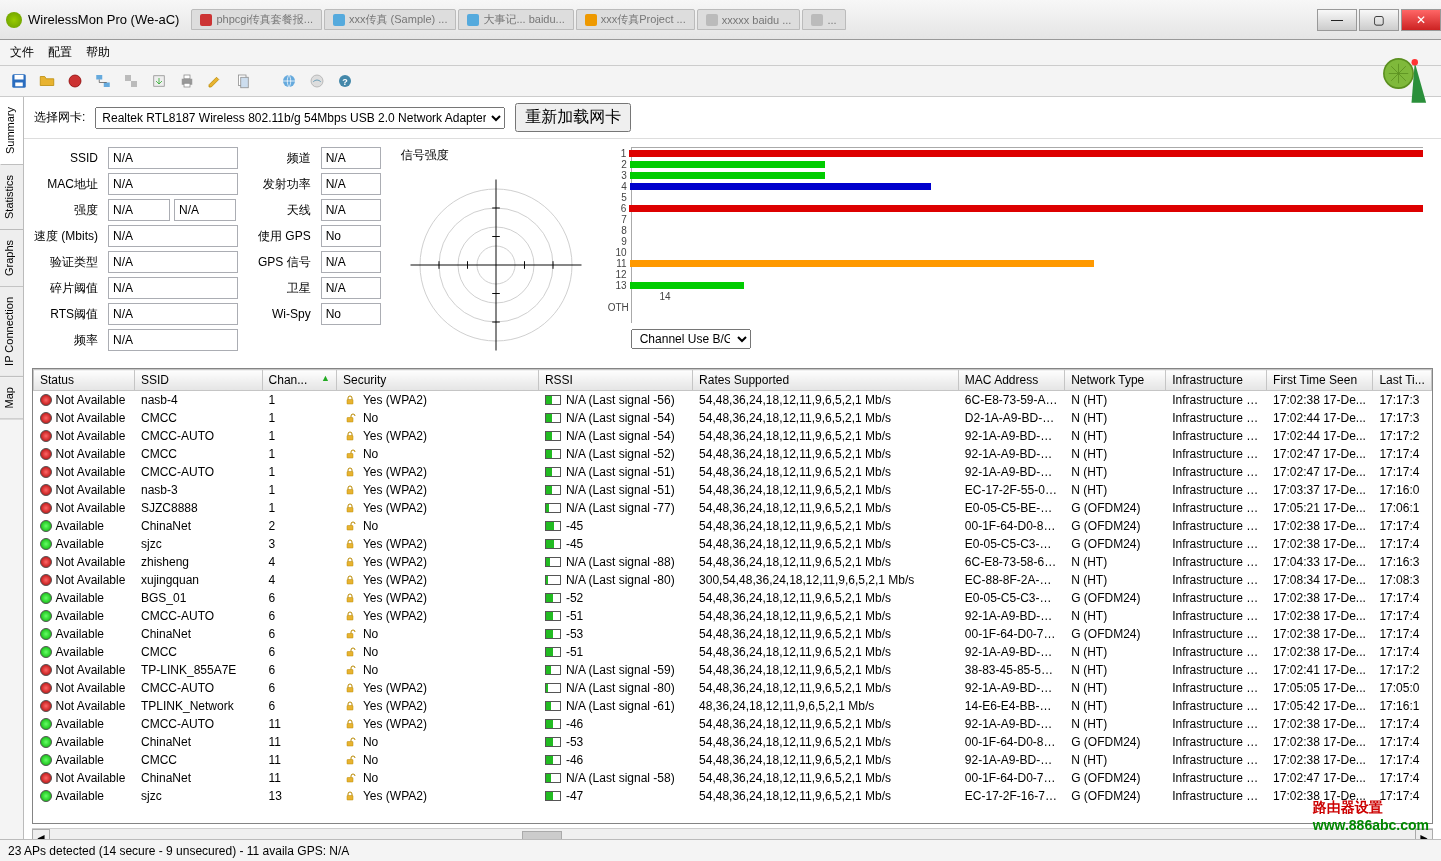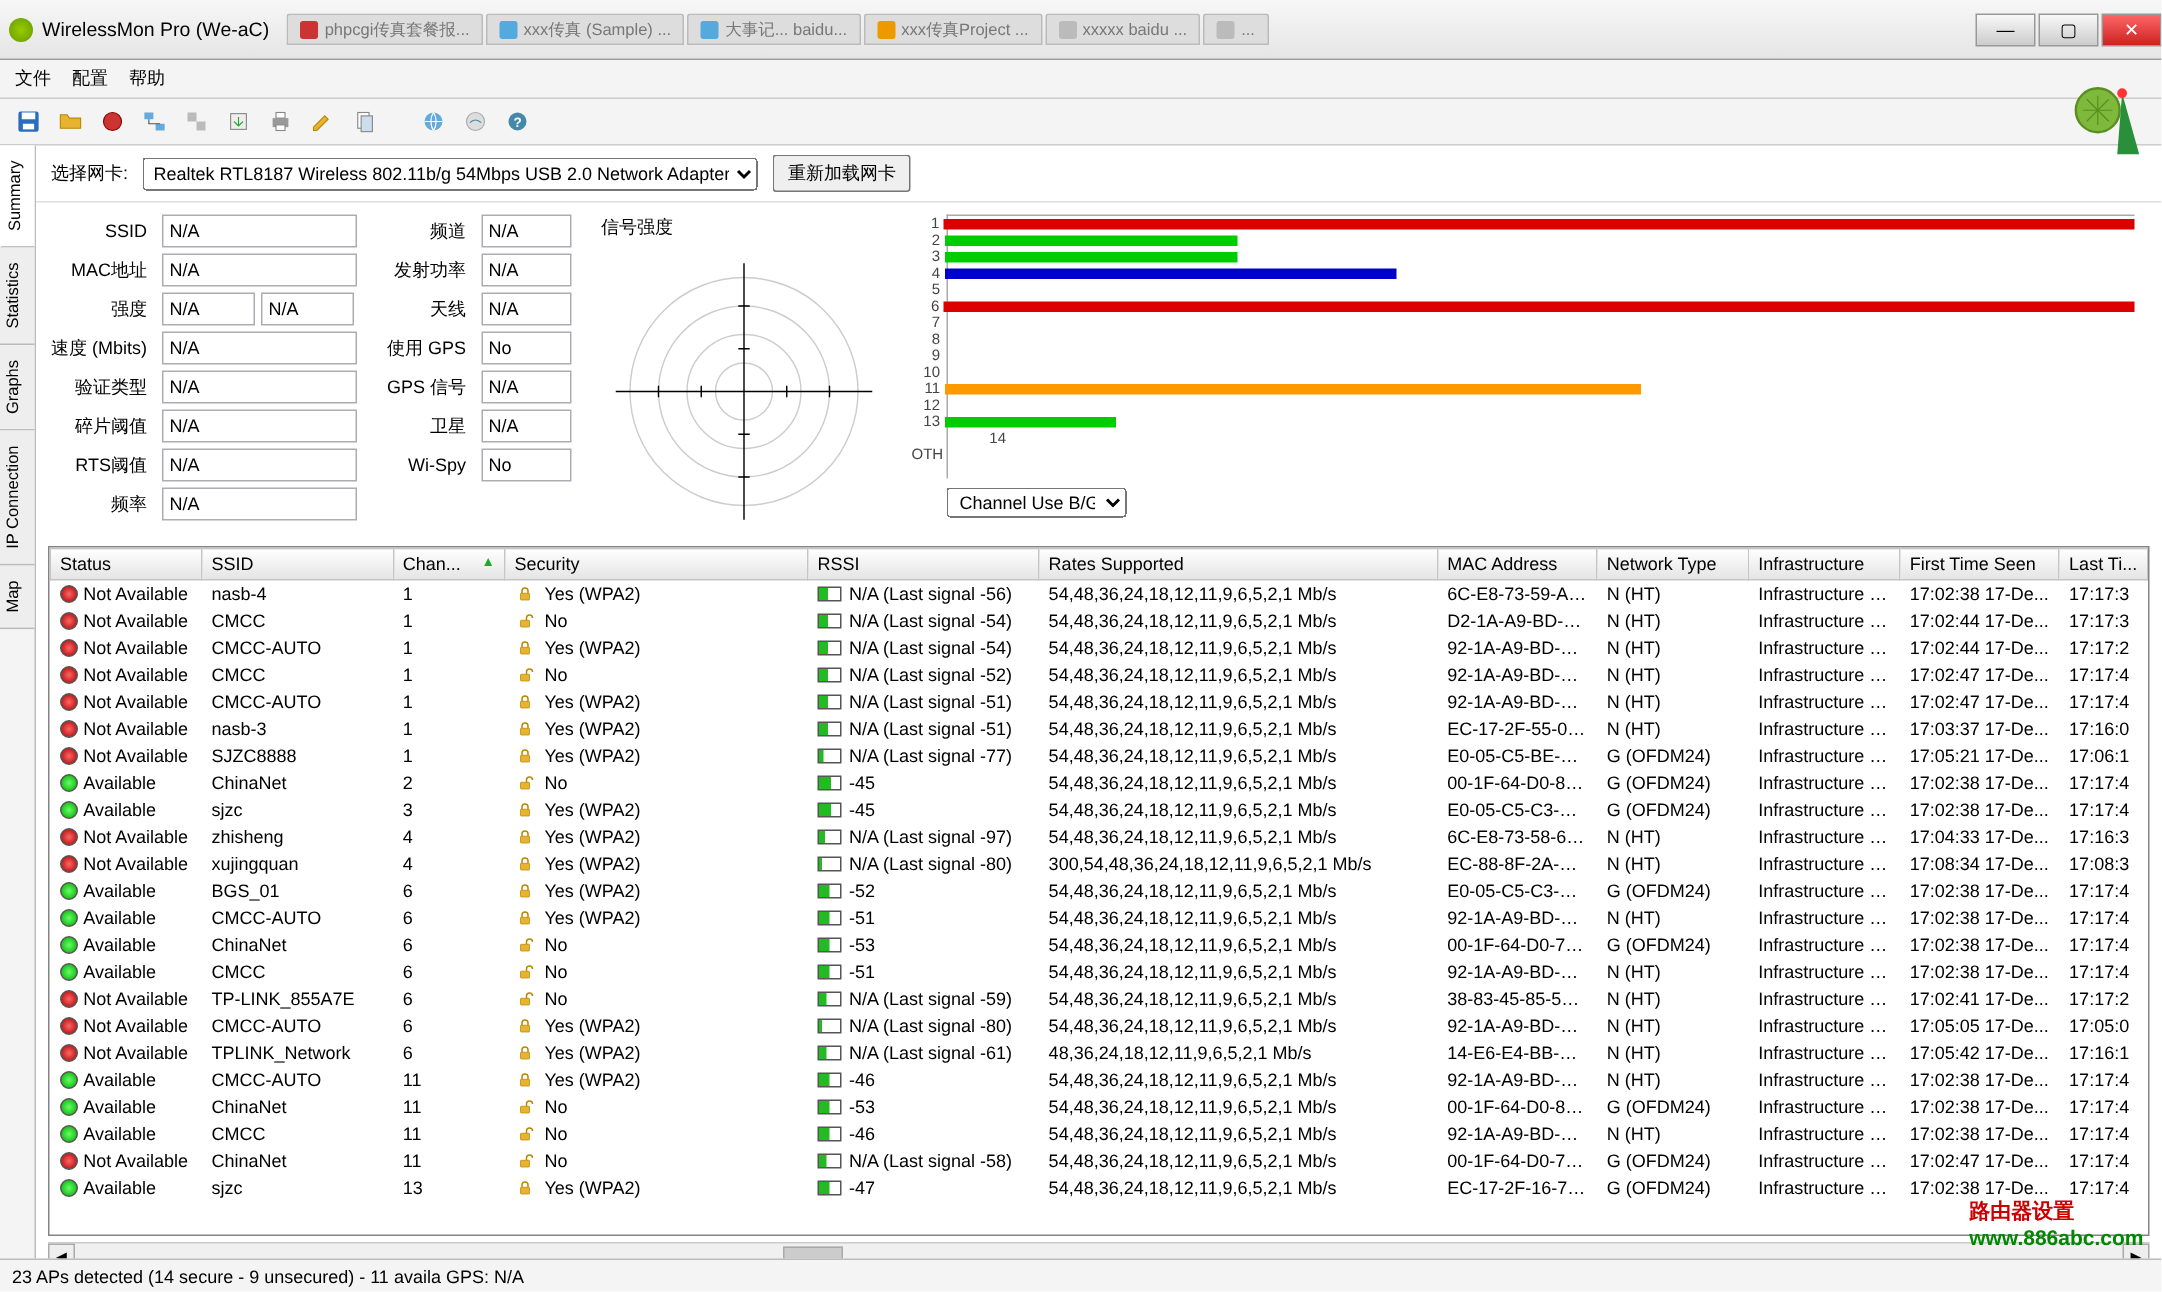--- a/index.html
+++ b/index.html
@@ -18,21 +18,21 @@
 .toolbar { background: #f4f4f4; padding: 4px 8px; border-bottom: 1px solid #ccc; display: flex; align-items: center; gap: 6px; }
 .tb-btn { width: 22px; height: 22px; display: inline-flex; align-items: center; justify-content: center; border: 1px solid transparent; }
 .tb-btn svg { width: 18px; height: 18px; }
 .main-wrap { display: flex; height: calc(100% - 26px - 28px - 32px - 22px); }
 .side-tabs { width: 24px; background: #f4f4f4; border-right: 1px solid #bbb; display: flex; flex-direction: column; }
 .side-tab { writing-mode: vertical-rl; transform: rotate(180deg); padding: 10px 3px; text-align: center; border-top: 1px solid #bbb; font-size: 11px; background: #eee; cursor: default;}
 .side-tab.active { background: #fff; border-right: 1px solid #fff; }
 .content { flex: 1; display: flex; flex-direction: column; overflow: hidden; }
 .adapter-row { display: flex; align-items: center; gap: 10px; padding: 6px 10px; border-bottom: 1px solid #ddd; }
 .adapter-row select { width: 410px; font-size: 12px; padding: 2px; }
-.adapter-row button { font-size: 12px; padding: 2px 8px; }
+.adapter-row button { font-size: 16px; padding: 2px 8px; }
 .panels { display: flex; padding: 8px 10px 4px 10px; gap: 20px; }
 .fields { display: grid; grid-template-columns: auto auto; gap: 4px 6px; align-content: start; }
 .fields .lbl { text-align: right; padding-right: 4px; line-height: 22px; font-size: 12px; white-space: nowrap; }
 .fields input { width: 130px; height: 22px; padding: 0 4px; border: 1px solid #abadb3; background: #fff; font-size: 12px;}
 .fields input.sm { width: 62px; }
 .fields .dual { display:flex; gap:4px; }
 .signal-panel { flex: 0 0 210px; }
 .signal-title, .channel-title { font-size: 12px; margin-bottom: 6px; }
 .radar { width: 190px; height: 190px; position: relative; border: 0; }
 .radar svg { width: 100%; height: 100%; }
@@ -680,21 +680,21 @@
                       <rect x="6" y="11" width="12" height="9" rx="1" fill="#e8b330" stroke="#b88800"></rect>
                       <path d="M8 11V8a4 4 0 0 1 8 0v3" fill="none" stroke="#b88800" stroke-width="2"></path>
                     </svg>
                   </span>
                   <span>Yes (WPA2)</span>
                 </span>
               </td>
               <td>
                 <span class="rssi-cell">
                   <span class="rssi-bar" style="--f: 30%;"></span>
-                  <span>N/A (Last signal -97)</span>
+                  <span>N/A (Last signal -88)</span>
                 </span>
               </td>
               <td>54,48,36,24,18,12,11,9,6,5,2,1 Mb/s</td>
               <td>6C-E8-73-58-6F-...</td>
               <td>N (HT)</td>
               <td>Infrastructure mo...</td>
               <td>17:04:33 17-De...</td>
               <td>17:16:3</td>
             </tr>
             <tr>

